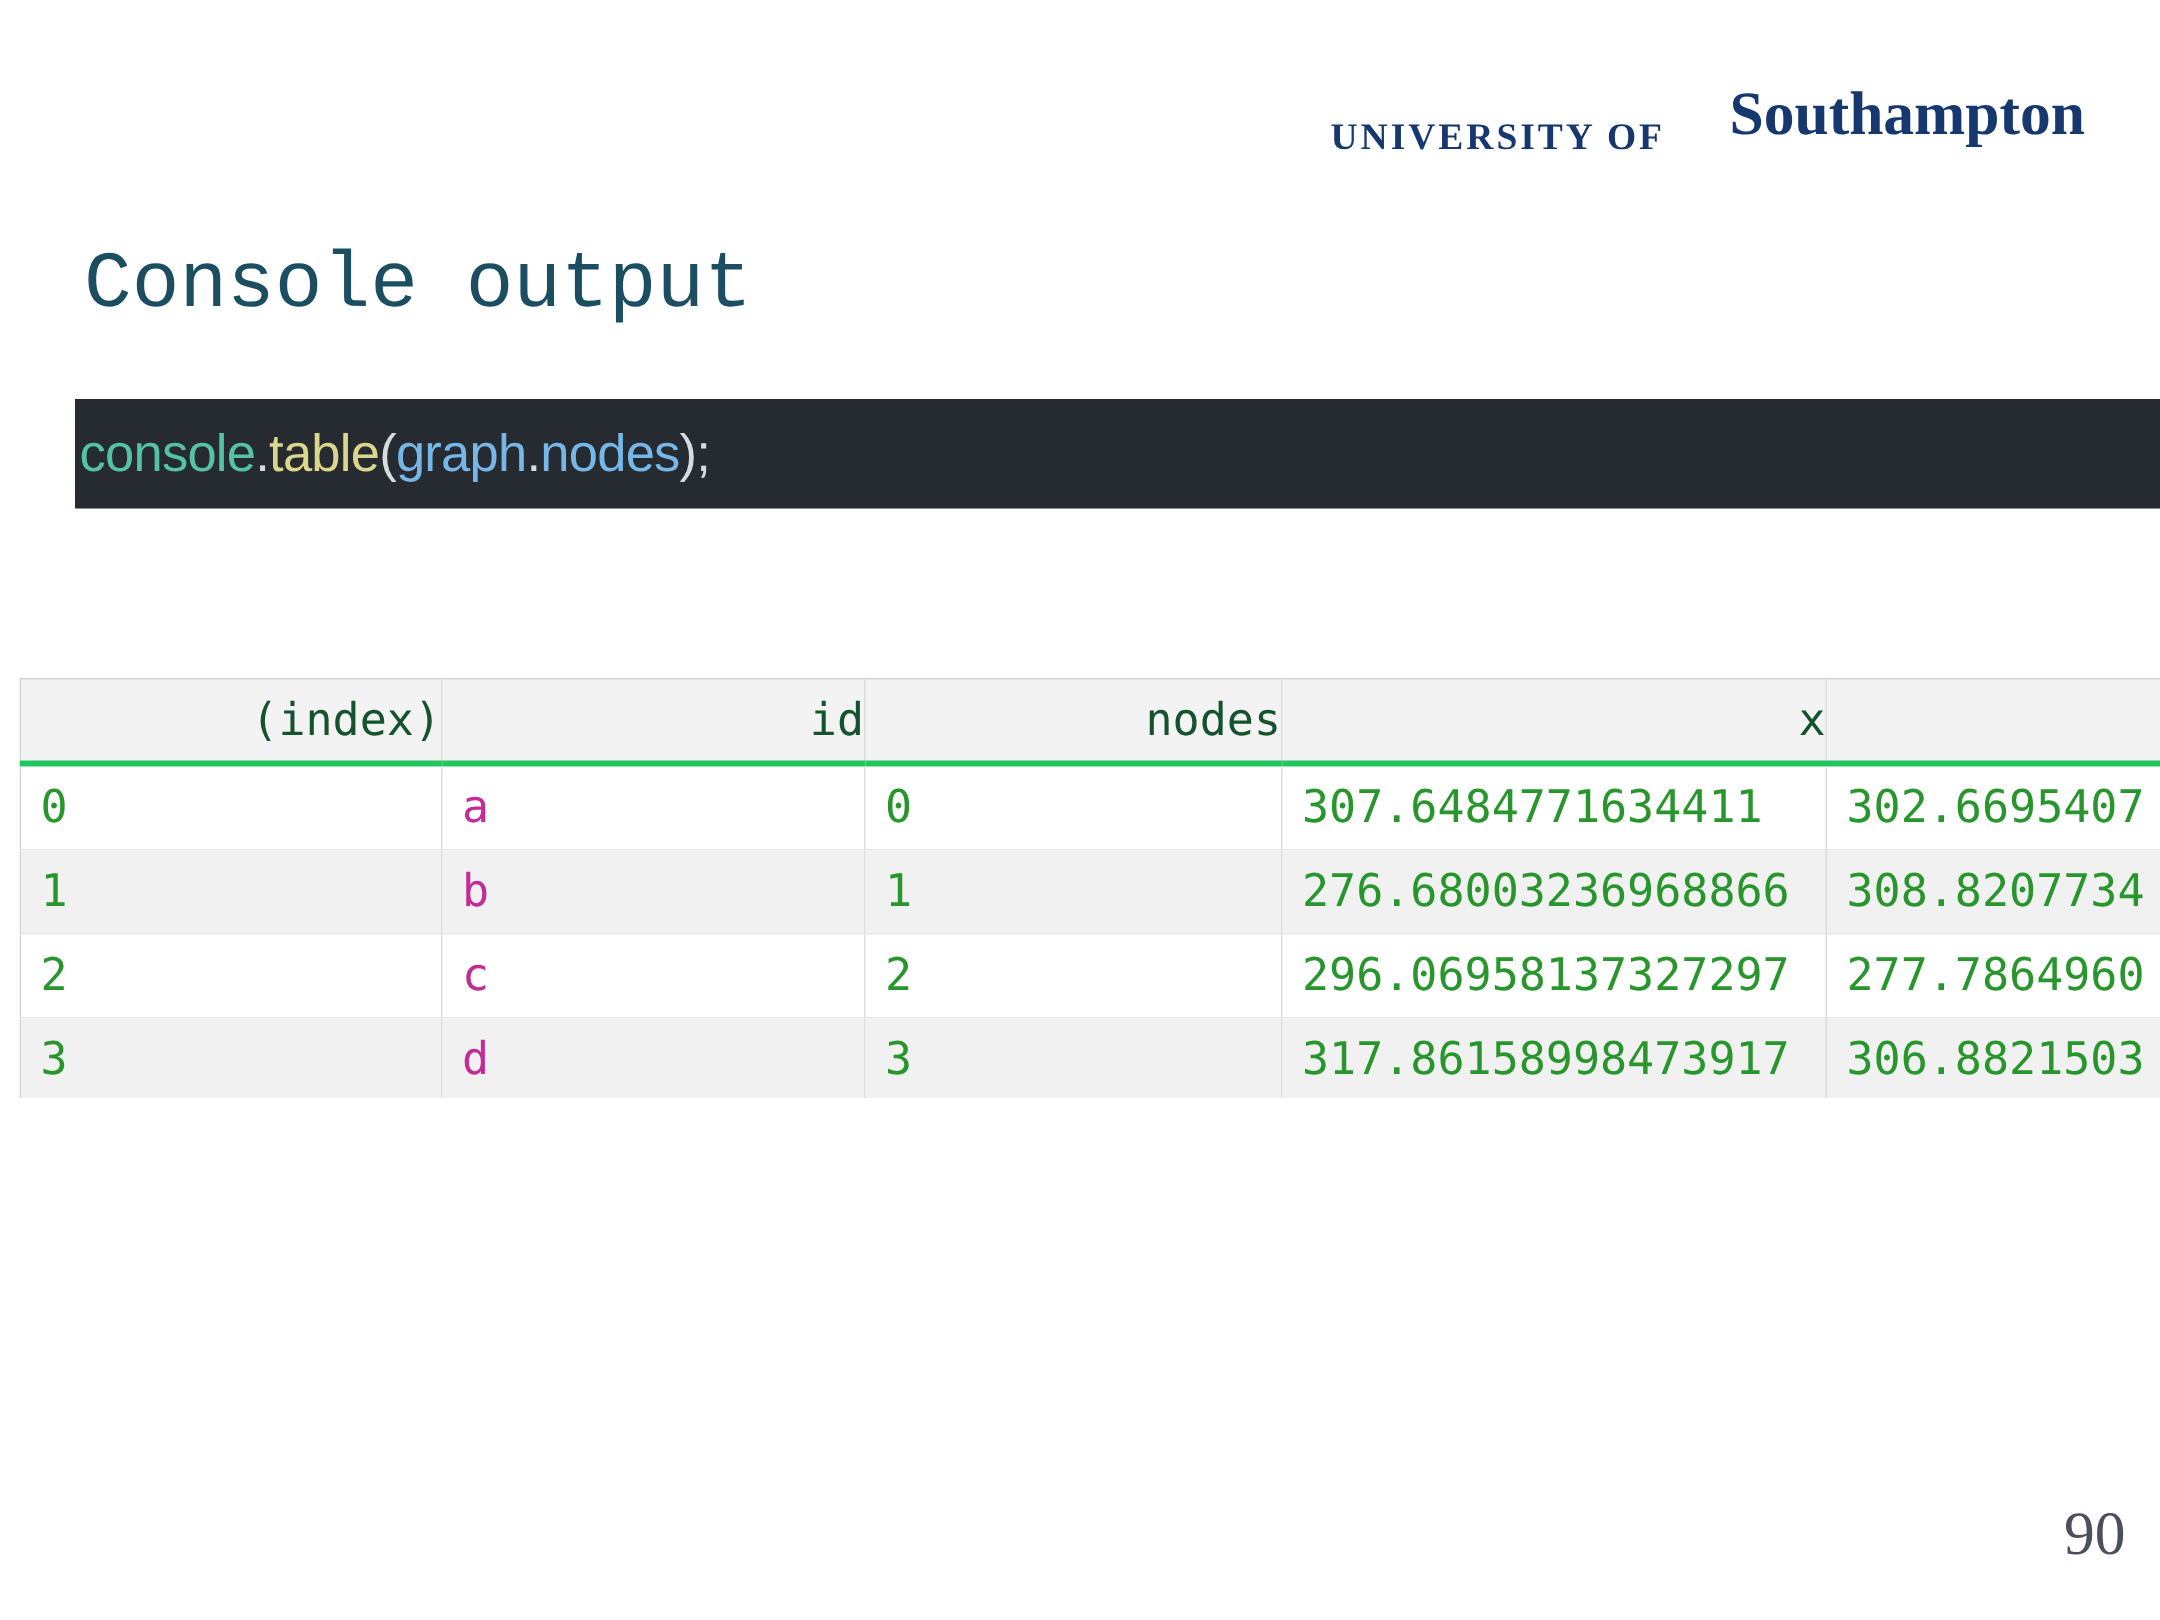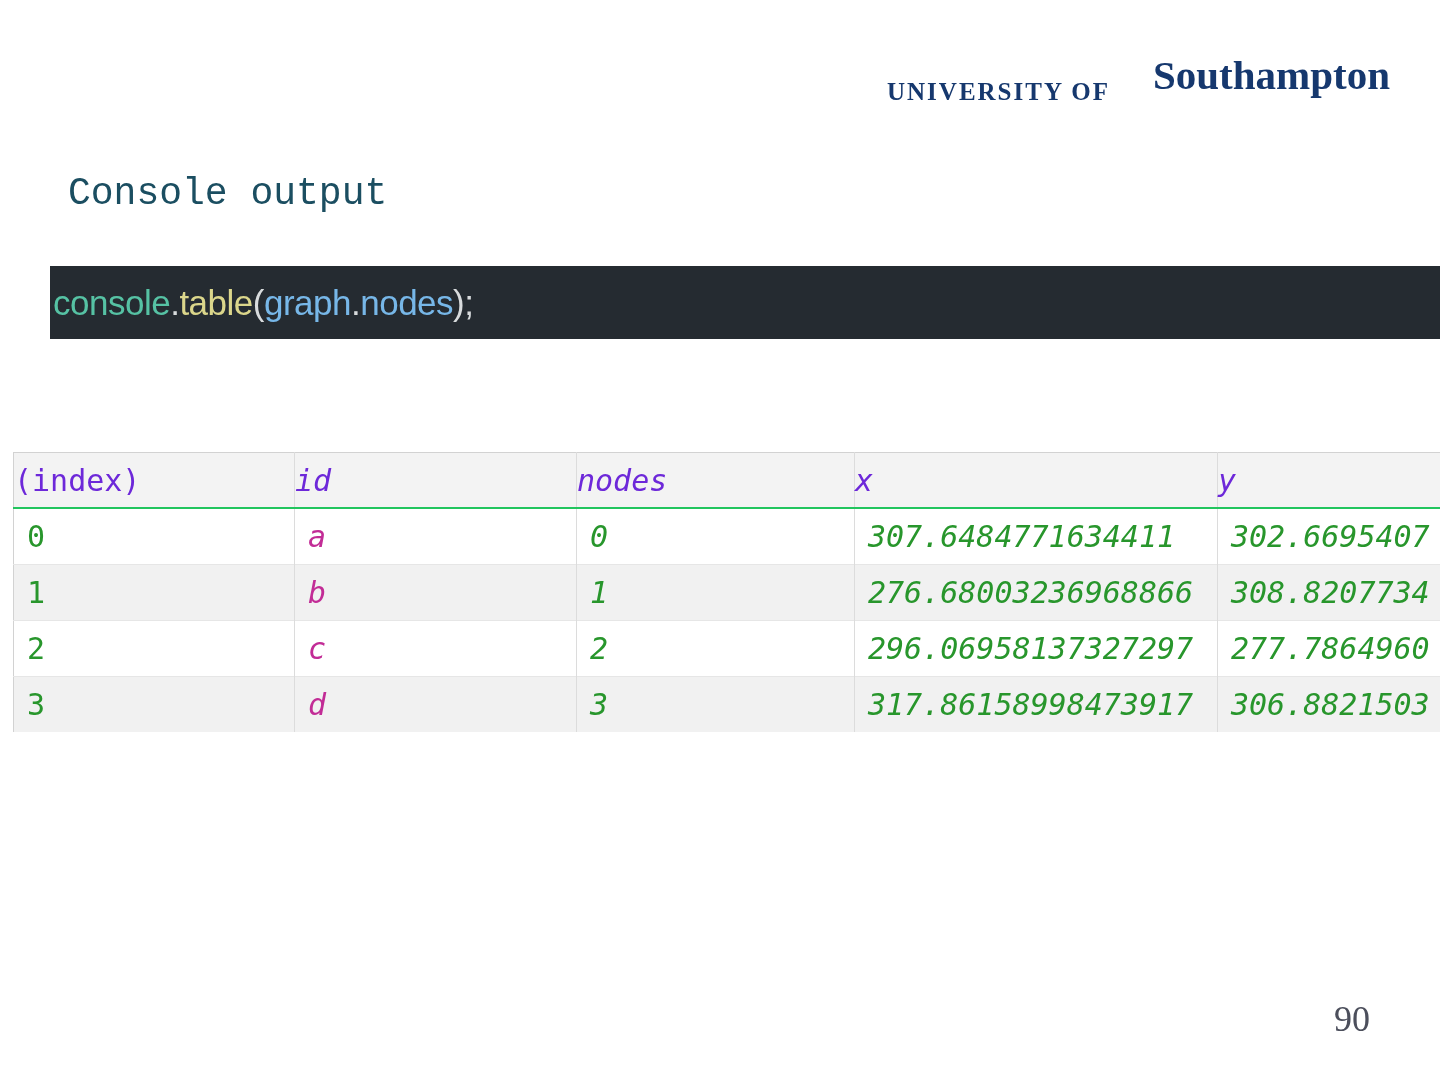--- a/index.html
+++ b/index.html
@@ -14,23 +14,23 @@
   .logo-top{
     font-family:"Liberation Serif",serif;font-weight:700;font-size:25px;
     letter-spacing:2px;margin-right:43px;margin-bottom:-7px;line-height:1;
   }
   .logo-main{
     font-family:"Liberation Serif",serif;font-weight:700;font-size:41px;line-height:1.05;
   }
 
   
   .title{
-    position:absolute;left:52px;top:156px;margin:16px;
+    position:absolute;left:52px;top:156px;margin:4px;
     font-family:"Liberation Mono","DejaVu Sans Mono",monospace;
-    font-weight:400;font-size:38px;color:#1b4e61;letter-spacing:0px;white-space:pre;
+    font-weight:400;font-size:53px;color:#1b4e61;letter-spacing:0px;white-space:pre;
   }
 
   
   .code-block{
     position:absolute;left:50px;top:266px;width:1398px;height:73px;
     background:#252b31;display:flex;align-items:center;
     font-family:"Liberation Sans",sans-serif;font-size:35px;letter-spacing:-0.5px;
     padding-left:3px;box-sizing:border-box;white-space:pre;
   }
 
@@ -44,38 +44,38 @@
   }
   .table-wrap{
     position:absolute;left:13px;top:452px;width:1427px;height:280px;overflow:hidden;
   }
   table.console-table{
     border-collapse:collapse;table-layout:fixed;width:1604px;
     font-family:"DejaVu Sans Mono","Liberation Mono",monospace;font-size:30px;
     border:1px solid #d2d2d2;
   }
   .console-table th{
-    height:54px;background:#f3f3f3;font-weight:400;color:#6d28d9;
-    text-align:left;padding:0;border-bottom:2px solid #22c55e;
+    height:54px;background:#f3f3f3;font-weight:400;color:#14532d;
+    text-align:right;padding:0;border-bottom:4px solid #22c55e;
   }
   .console-table td{
     height:55px;padding:0 0 0 13px;text-align:left;vertical-align:middle;
     white-space:nowrap;overflow:hidden;
   }
-  .console-table th + th, .console-table td + td{border-left:1px solid #dcdcdc;font-style:italic;}
+  .console-table th + th, .console-table td + td{border-left:1px solid #dcdcdc;}
   .console-table tbody tr + tr td{border-top:1px solid #e6e6e6;}
   .console-table tbody tr:nth-child(even) td{background:#f1f1f1;}
   .console-table tbody tr:nth-child(odd) td{background:#ffffff;}
   .cell-num{color:#28962c;}
   .cell-str{color:#c22c96;}
 
   
   .page-num{
-    position:absolute;left:1334px;top:998px;
-    font-family:"Liberation Serif",serif;font-size:36px;color:#4c4f5c;
+    position:absolute;left:1376px;top:998px;
+    font-family:"Liberation Serif",serif;font-size:41px;color:#4c4f5c;
   }
 </style>
 </head>
 <body>
 
 <div class="slide">
 
   <div class="logo">
     <div class="logo-top">UNIVERSITY OF</div>
     <div class="logo-main">Southampton</div>

